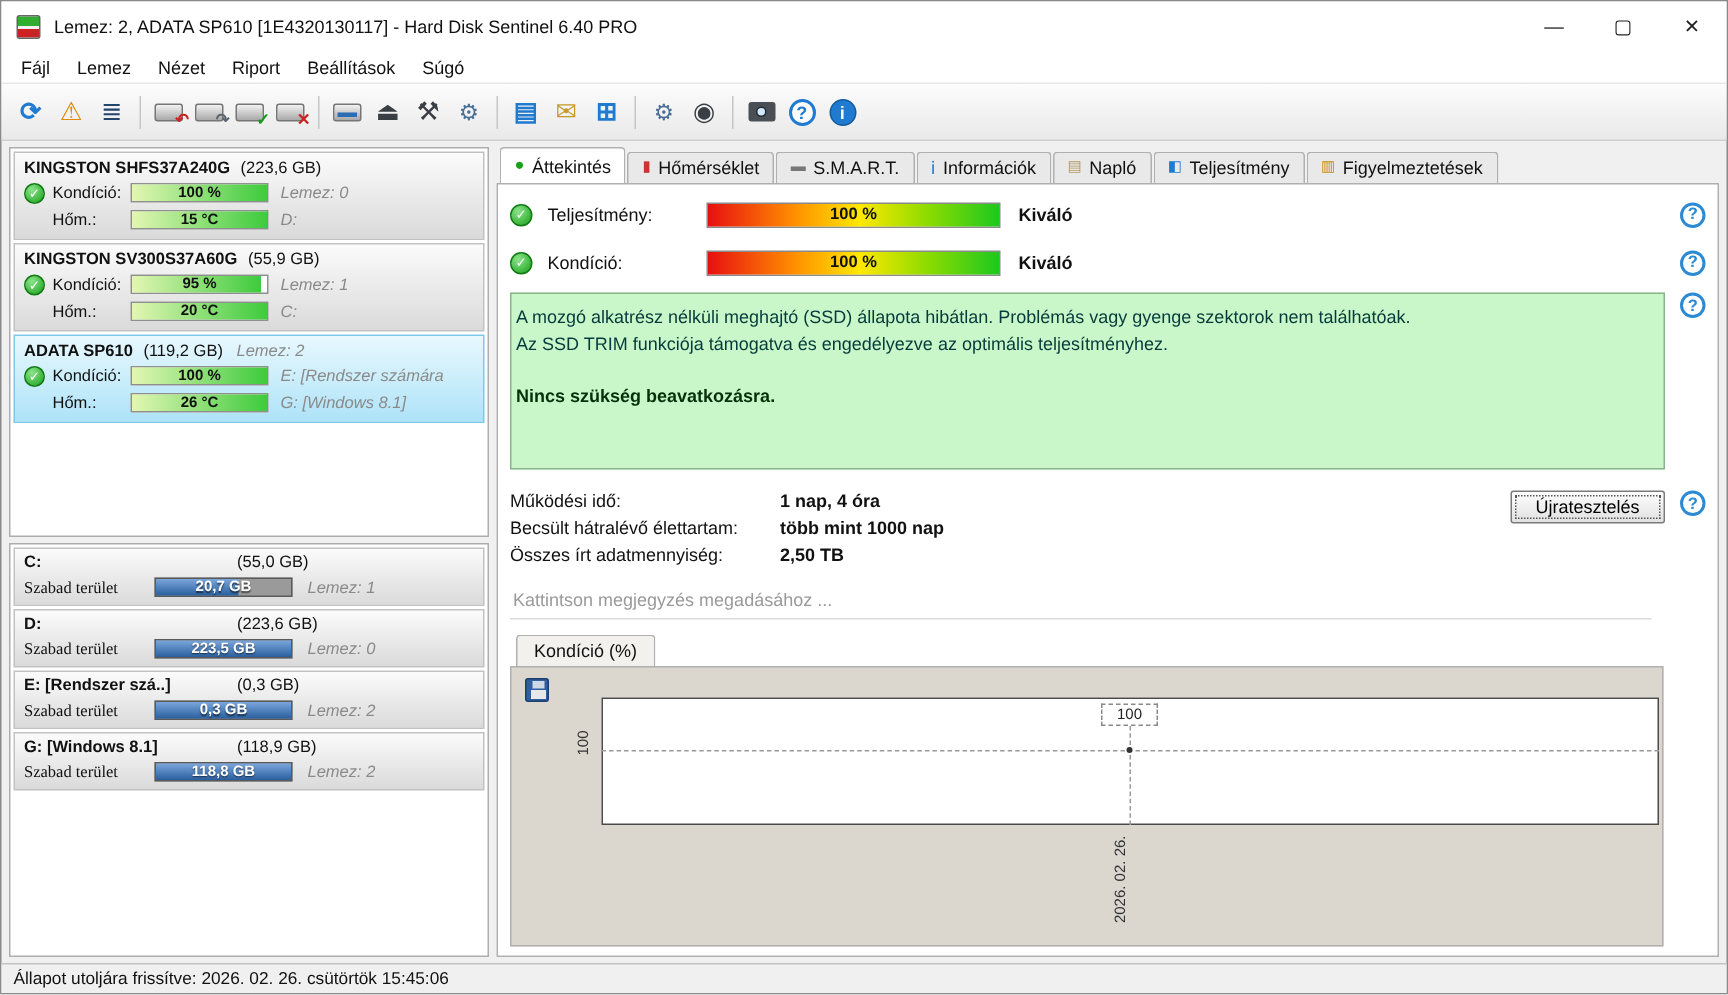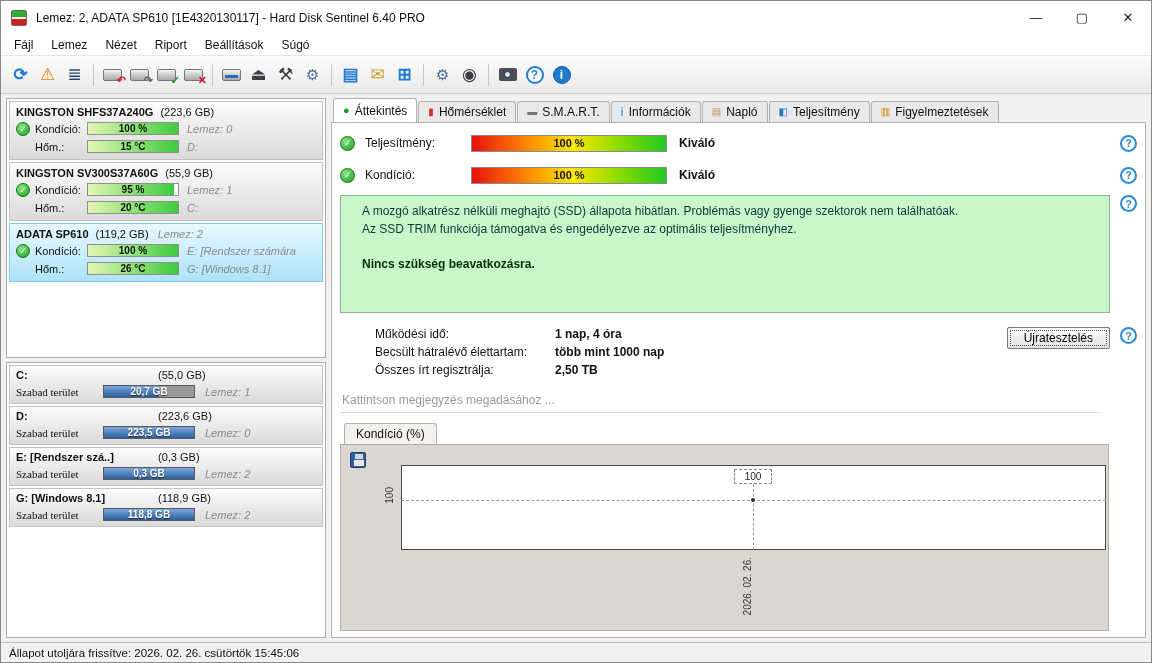--- a/index.html
+++ b/index.html
@@ -95,26 +95,26 @@
   .meter-row .check { width: 15px; height: 15px; margin-right: 10px; }
   .mlabel { width: 106px; flex: none; }
   .mbar { width: 196px; height: 17px; border: 1px solid #8a8a8a; position: relative; font-weight: bold; font-size: 11px; flex: none; }
   .mbar .fill { position: absolute; inset: 0; background: linear-gradient(to right, #e81010, #ff9000 30%, #ffe800 52%, #8fdc00 75%, #1ec81e); }
   .mbar .txt { position: absolute; inset: 0; display: flex; align-items: center; justify-content: center; }
   .mrating { margin-left: 12px; font-weight: bold; }
   .help { width: 17px; height: 17px; border-radius: 50%; border: 2px solid #2a8ad4; color: #2a8ad4; font-weight: bold; font-size: 11px; display: flex; align-items: center; justify-content: center; flex: none; }
   .push-right { margin-left: auto; }
 
   .info-wrap { display: flex; align-items: flex-start; gap: 10px; margin-bottom: 12px; flex: none; }
-  .infobox { flex: 1; background: #c9f7c9; border: 1px solid #8ab48a; padding: 6px 21px; color: #063b3b; font-size: 12px; line-height: 1.5; height: 118px; }
+  .infobox { flex: 1; background: #c9f7c9; border: 1px solid #8ab48a; padding: 6px 3px; color: #063b3b; font-size: 12px; line-height: 1.5; height: 118px; }
   .infobox .bold { font-weight: bold; color: #06300a; }
   .spacer-line { height: 17px; }
 
   .stats-wrap { display: flex; flex: none; }
-  .stat-line { display: flex; align-items: center; height: 18px; margin-left: 35px; }
+  .stat-line { display: flex; align-items: center; height: 18px; }
   .stat-label { width: 180px; flex: none; }
   .stat-value { font-weight: bold; }
   .retest-wrap { margin-left: auto; display: flex; align-items: flex-start; gap: 10px; padding-top: 2px; }
   .btn { font-family: "Liberation Sans", sans-serif; background: linear-gradient(#fdfdfd, #e1e1e1); border: 1px solid #7a7a7a; padding: 3px 16px; font-size: 12px; border-radius: 2px; outline: 1px dotted #555; outline-offset: -4px; }
 
   .comment-input { margin-top: 12px; width: calc(100% - 36px); border: none; border-bottom: 1px solid #dcdcdc; padding: 2px 2px 5px; font-size: 12px; font-family: "Liberation Sans", sans-serif; background: transparent; color: #555; flex: none; }
   .comment-input::placeholder { color: #9a9a9a; }
 
   .chart-section { margin-top: 10px; flex: 1; display: flex; flex-direction: column; min-height: 0; padding-right: 28px; }
   .chart-tab { width: fit-content; padding: 3px 11px; border: 1px solid #b0b0b0; border-bottom: none; background: #f2f1ee; font-size: 12px; border-radius: 3px 3px 0 0; margin-left: 4px; flex: none; }
@@ -434,21 +434,21 @@
           <div>
             <div class="stat-line">
               <span class="stat-label">Működési idő:</span>
               <span class="stat-value">1 nap, 4 óra</span>
             </div>
             <div class="stat-line">
               <span class="stat-label">Becsült hátralévő élettartam:</span>
               <span class="stat-value">több mint 1000 nap</span>
             </div>
             <div class="stat-line">
-              <span class="stat-label">Összes írt regisztrálja:</span>
+              <span class="stat-label">Összes írt adatmennyiség:</span>
               <span class="stat-value">2,50 TB</span>
             </div>
           </div>
           <div class="retest-wrap">
             <button class="btn">Újratesztelés</button>
             <span class="help">?</span>
           </div>
         </div>
 
         <input class="comment-input" placeholder="Kattintson megjegyzés megadásához ..." style="">

